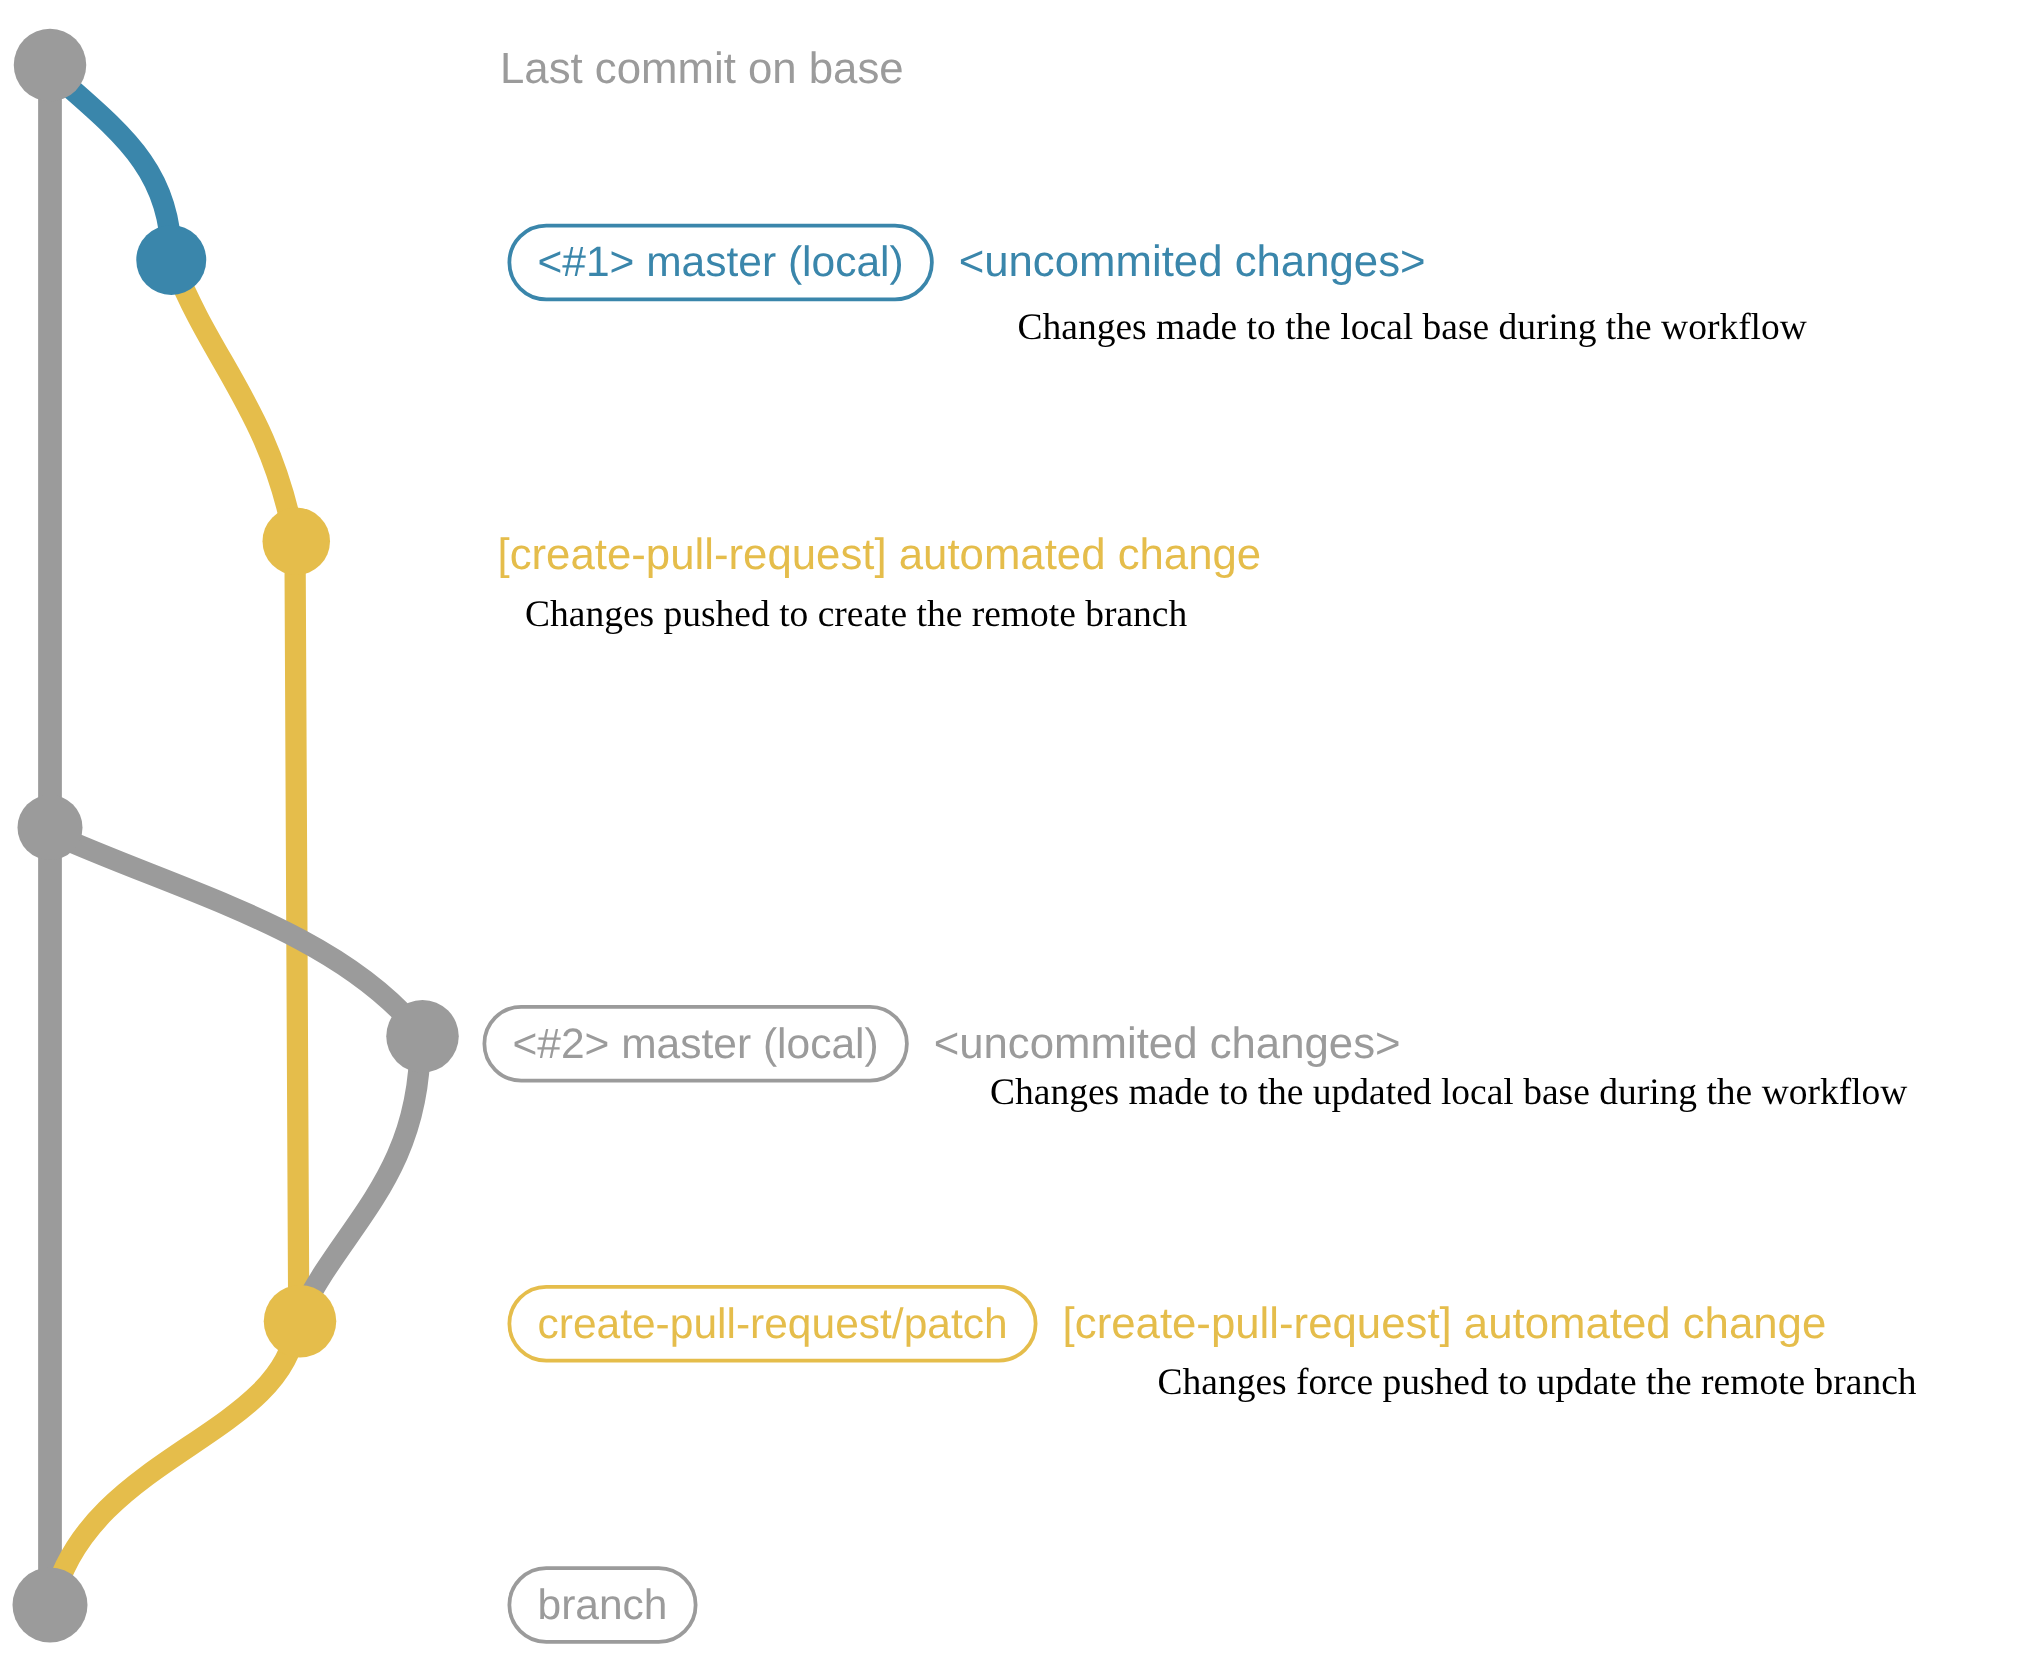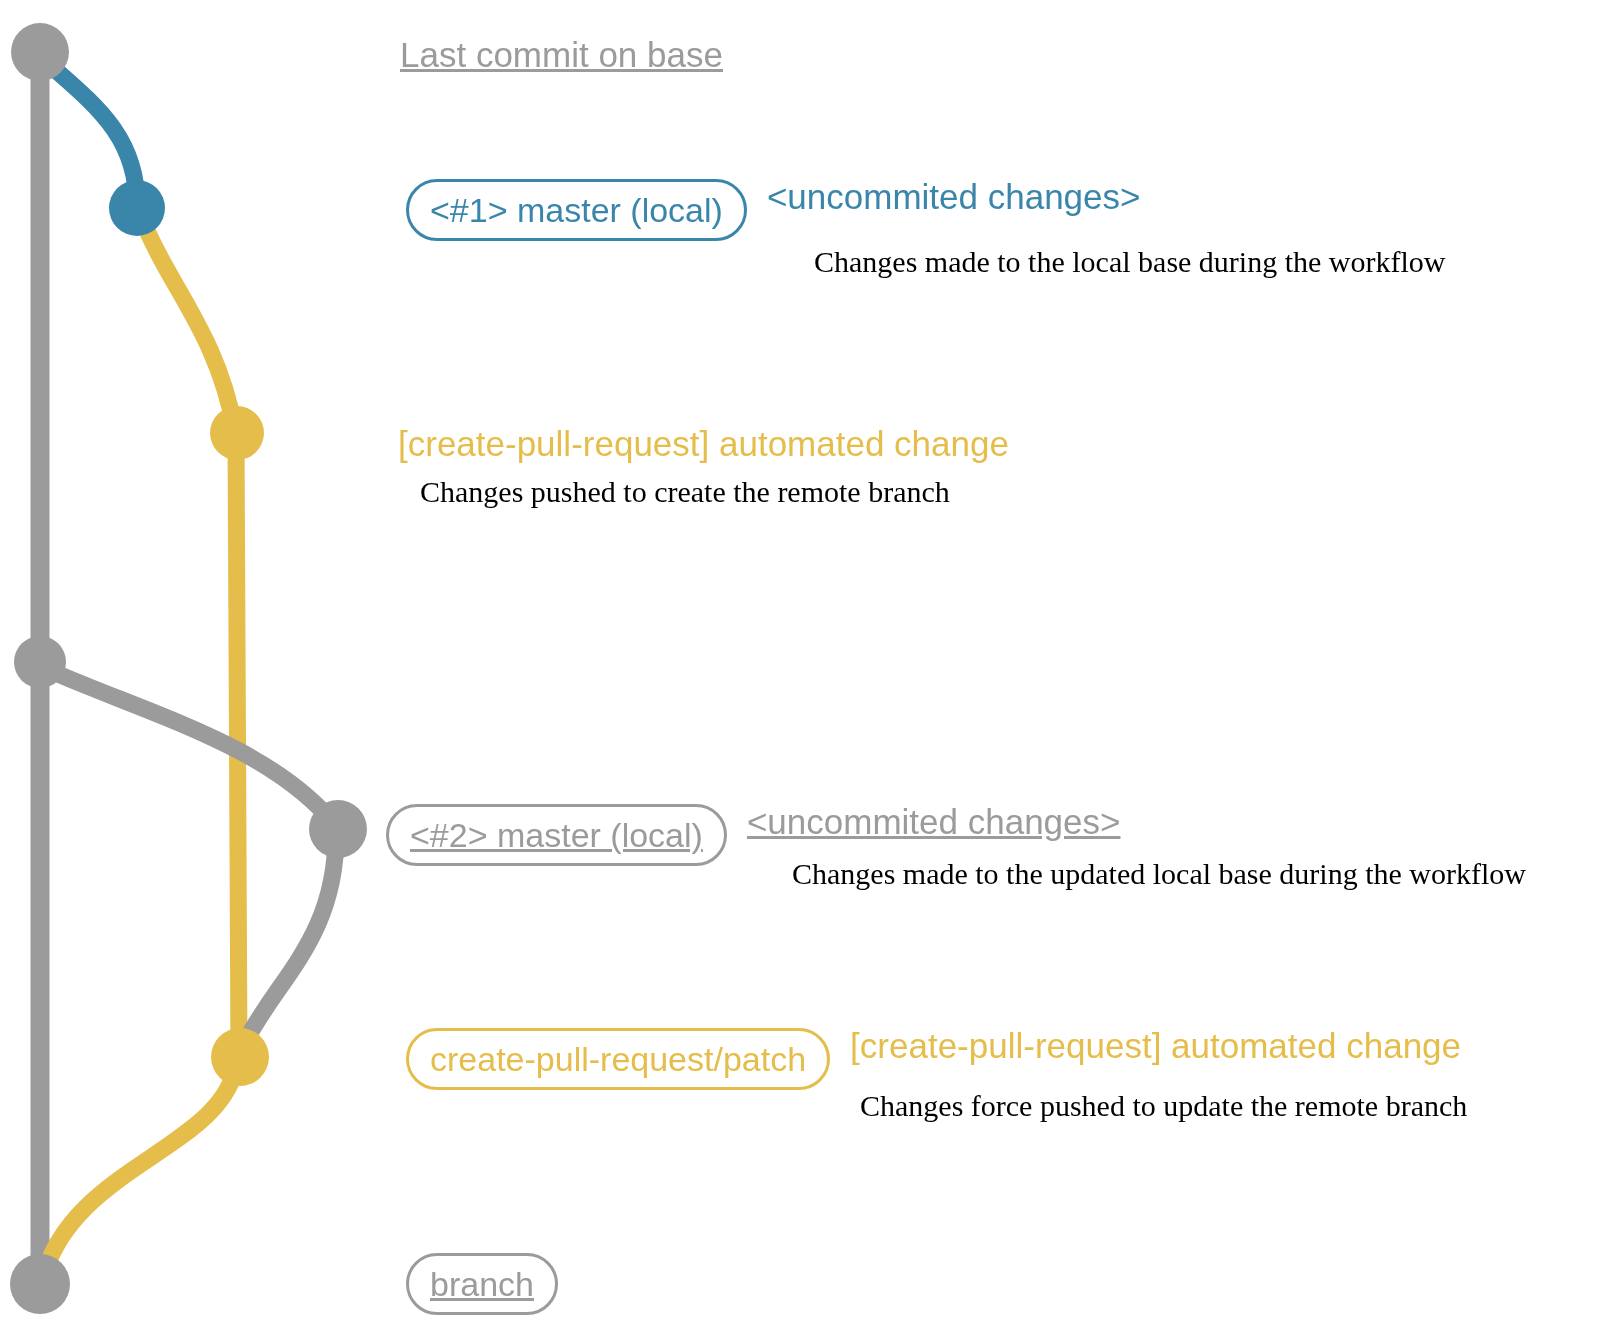--- a/index.html
+++ b/index.html
@@ -3,26 +3,26 @@
 <meta charset="utf-8">
 <style>
   html,body{margin:0;padding:0;background:#fff;}
   .canvas{
     position:relative;width:1618px;height:1344px;background:#ffffff;
     font-family:"Liberation Sans",sans-serif;overflow:hidden;
   }
   #graph-svg{position:absolute;left:0;top:0;}
   .pos{position:absolute;}
   .label{white-space:nowrap;font-size:35px;line-height:1.05;}
-  .row{position:absolute;display:flex;align-items:flex-start;gap:20px;white-space:nowrap;}
+  .row{position:absolute;display:flex;align-items:center;gap:20px;white-space:nowrap;}
   .badge{
     display:inline-block;font-size:34px;line-height:1;
     padding:11px 21px;border:3px solid;border-radius:31px;white-space:nowrap;
   }
-  .gray{color:var(--gray);text-decoration:underline;}
+  .gray{color:var(--gray);}
   .blue{color:var(--blue);}
   .yellow{color:var(--yellow);}
   .desc{
     position:absolute;font-family:"Liberation Serif",serif;
     font-size:30px;color:#000;white-space:nowrap;line-height:1.05;
   }
 </style>
 </head>
 <body>
 
@@ -60,19 +60,19 @@
   <div class="row" style="left:386px;top:804px">
     <span class="badge gray">&lt;#2&gt; master (local)</span>
     <span class="label gray">&lt;uncommited changes&gt;</span>
   </div>
   <div class="desc" style="left:792px;top:858px">Changes made to the updated local base during the workflow</div>
 
   <div class="row" style="left:406px;top:1028px">
     <span class="badge yellow">create-pull-request/patch</span>
     <span class="label yellow">[create-pull-request] automated change</span>
   </div>
-  <div class="desc" style="left:860px;top:1090px">Changes force pushed to update the remote branch</div>
+  <div class="desc" style="left:926px;top:1090px">Changes force pushed to update the remote branch</div>
 
   <div class="row" style="left:406px;top:1253px;gap:24px">
     <span class="badge gray">branch</span>
   </div>
 
 </div>
 
 </body></html>

